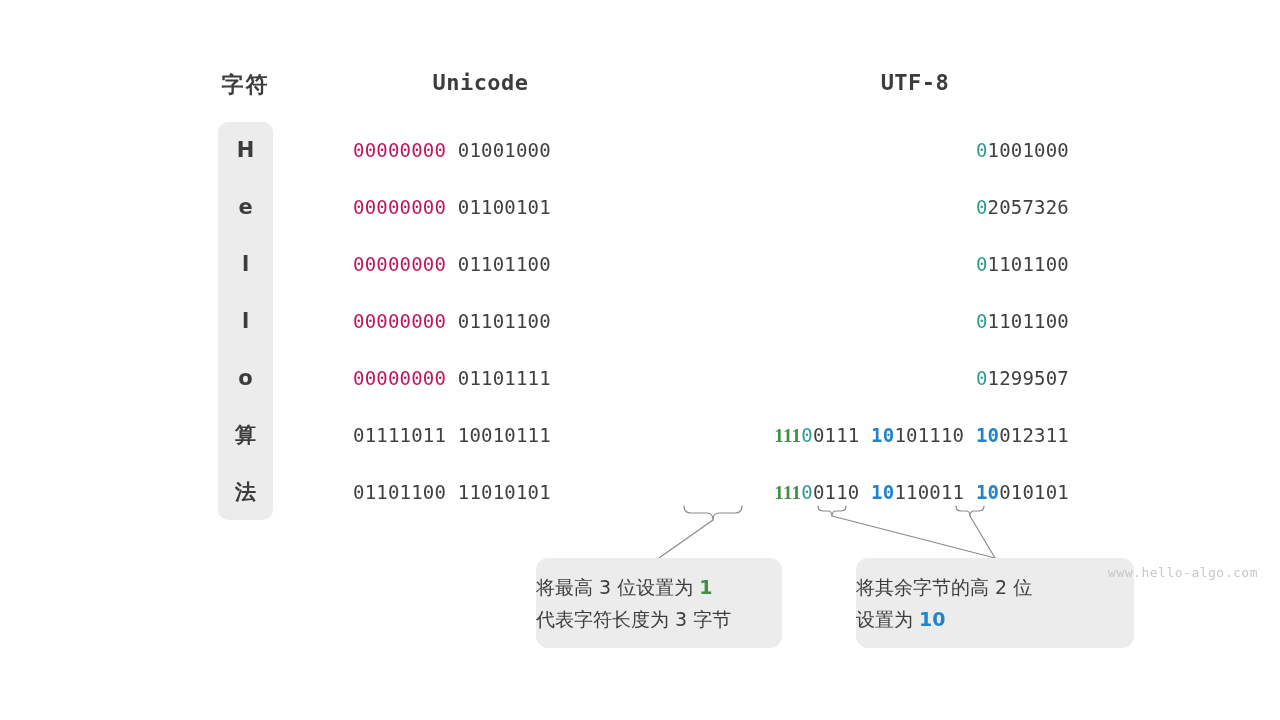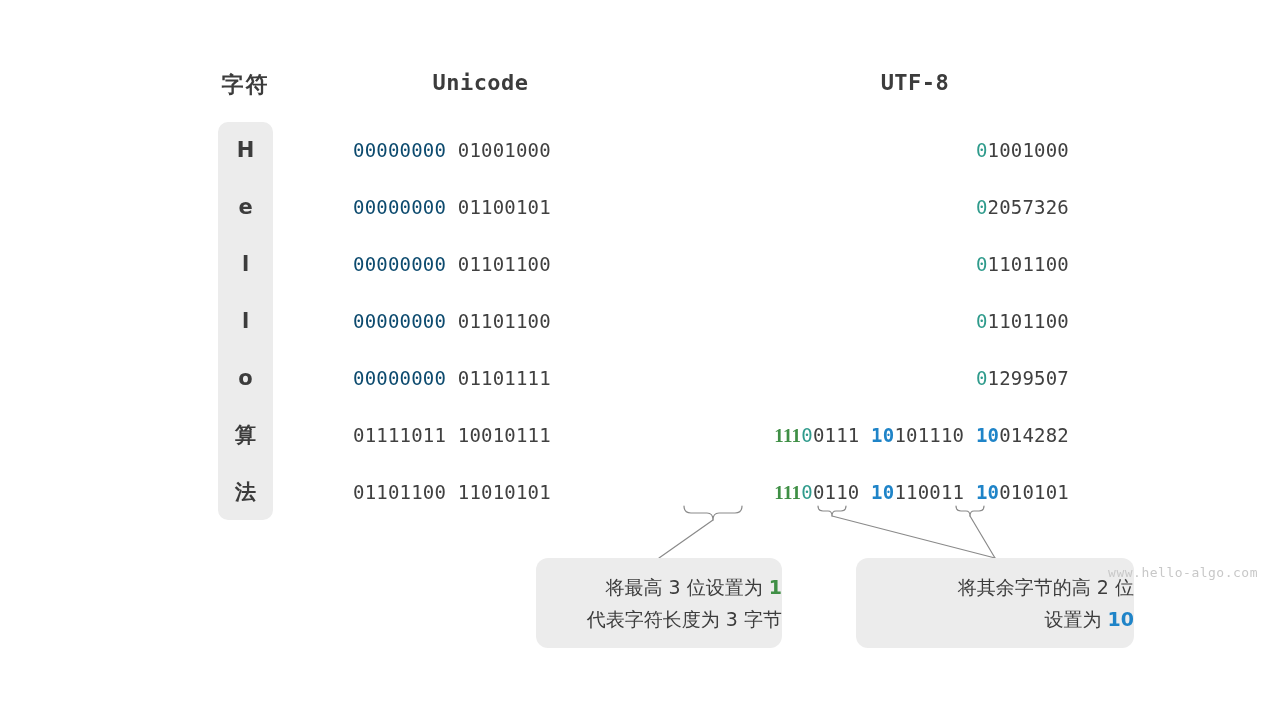--- a/index.html
+++ b/index.html
@@ -80,42 +80,42 @@
     position: absolute;
     left: 679px;
     width: 390px;
     text-align: right;
     font-family: "DejaVu Sans Mono", monospace;
     font-size: 19px;
     line-height: 30px;
     letter-spacing: 0.2px;
     white-space: pre;
   }
-  .b-dim   { color: #0c4a6e; }
+  .b-dim   { color: #be185d; }
   .b-dark  { color: #404040; }
   .b-teal  { color: #2f9b8c; }
   .b-green { color: #3f8f45; font-weight: bold; font-family: Liberation Serif, serif; }
   .b-blue  { color: #1f84c8; font-weight: bold; }
 
   
   #connectors {
     position: absolute;
     left: 0; top: 0;
     width: 1280px; height: 720px;
     pointer-events: none;
   }
 
   
   .callout {
     position: absolute;
     background: #ececec;
     border-radius: 12px;
     display: flex;
     flex-direction: column;
-    align-items: flex-end;
+    align-items: flex-start;
     justify-content: center;
     font-family: "DejaVu Sans", sans-serif;
     font-size: 19px;
     color: #3c3c3c;
     line-height: 32px;
     text-align: center;
   }
   #callout-1 { left: 536px; top: 558px; width: 246px; height: 90px; }
   #callout-2 { left: 856px; top: 558px; width: 278px; height: 90px; }
   .callout .line { white-space: pre; }
@@ -167,21 +167,21 @@
         <div class="cell-utf"><span class="b-teal">0</span><span class="b-dark">1101100</span></div>
       </div>
       <div class="row" style="top: 363px;">
         <div class="cell-char">o</div>
         <div class="cell-uni"><span class="b-dim">00000000</span><span class="b-dim"> </span><span class="b-dark">01101111</span></div>
         <div class="cell-utf"><span class="b-teal">0</span><span class="b-dark">1299507</span></div>
       </div>
       <div class="row" style="top: 420px;">
         <div class="cell-char">算</div>
         <div class="cell-uni"><span class="b-dark">01111011</span><span class="b-dark"> </span><span class="b-dark">10010111</span></div>
-        <div class="cell-utf"><span class="b-green">111</span><span class="b-teal">0</span><span class="b-dark">0111</span><span class="b-dark"> </span><span class="b-blue">10</span><span class="b-dark">101110</span><span class="b-dark"> </span><span class="b-blue">10</span><span class="b-dark">014282</span></div>
+        <div class="cell-utf"><span class="b-green">111</span><span class="b-teal">0</span><span class="b-dark">0111</span><span class="b-dark"> </span><span class="b-blue">10</span><span class="b-dark">101110</span><span class="b-dark"> </span><span class="b-blue">10</span><span class="b-dark">012311</span></div>
       </div>
       <div class="row" style="top: 477px;">
         <div class="cell-char">法</div>
         <div class="cell-uni"><span class="b-dark">01101100</span><span class="b-dark"> </span><span class="b-dark">11010101</span></div>
         <div class="cell-utf"><span class="b-green">111</span><span class="b-teal">0</span><span class="b-dark">0110</span><span class="b-dark"> </span><span class="b-blue">10</span><span class="b-dark">110011</span><span class="b-dark"> </span><span class="b-blue">10</span><span class="b-dark">010101</span></div>
       </div>
     </div>
 
   <svg id="connectors" viewBox="0 0 1280 720" xmlns="http://www.w3.org/2000/svg">
     <g fill="none" stroke="#8a8a8a" stroke-width="1.2" stroke-linecap="round" stroke-linejoin="round">

